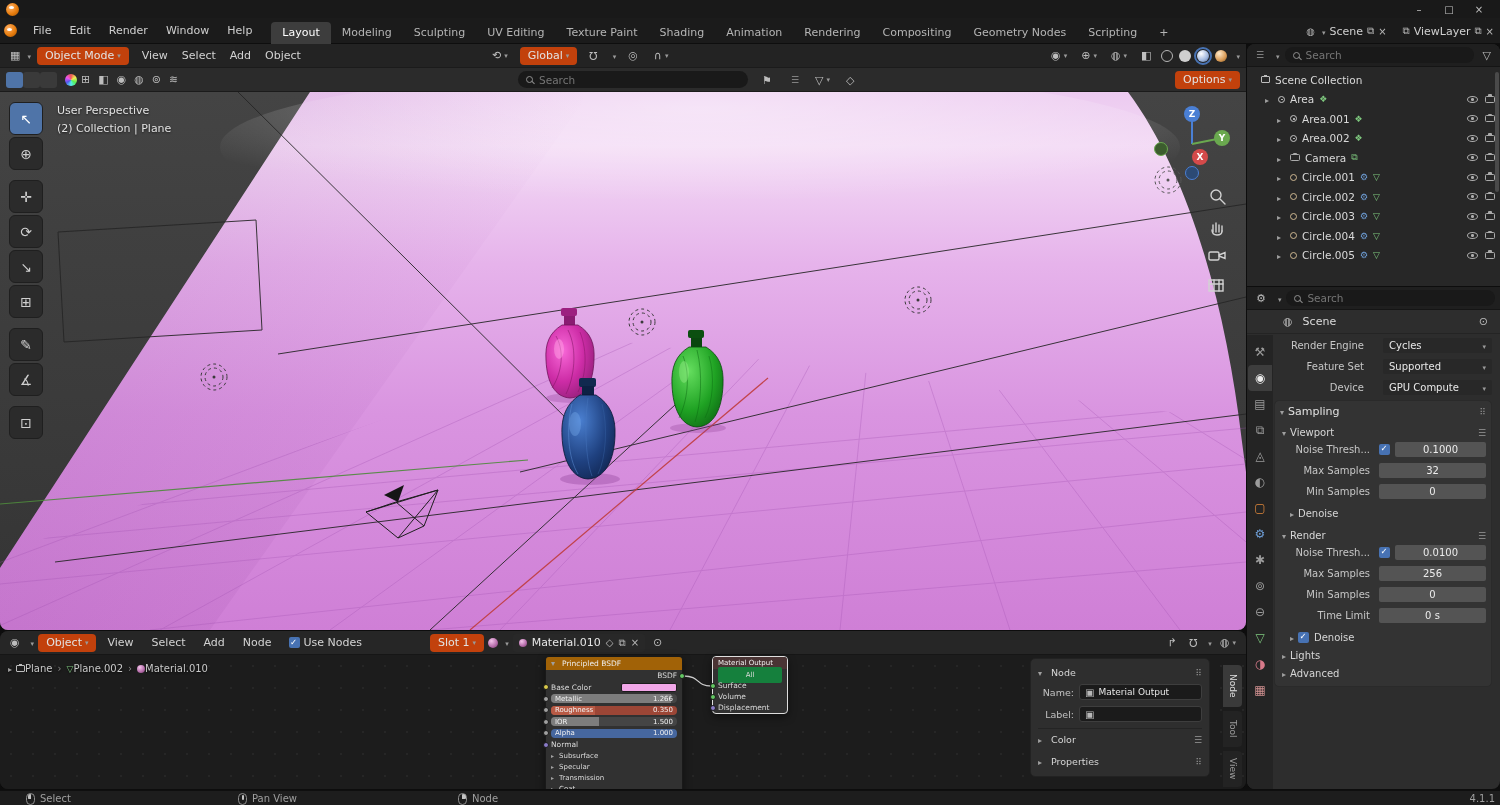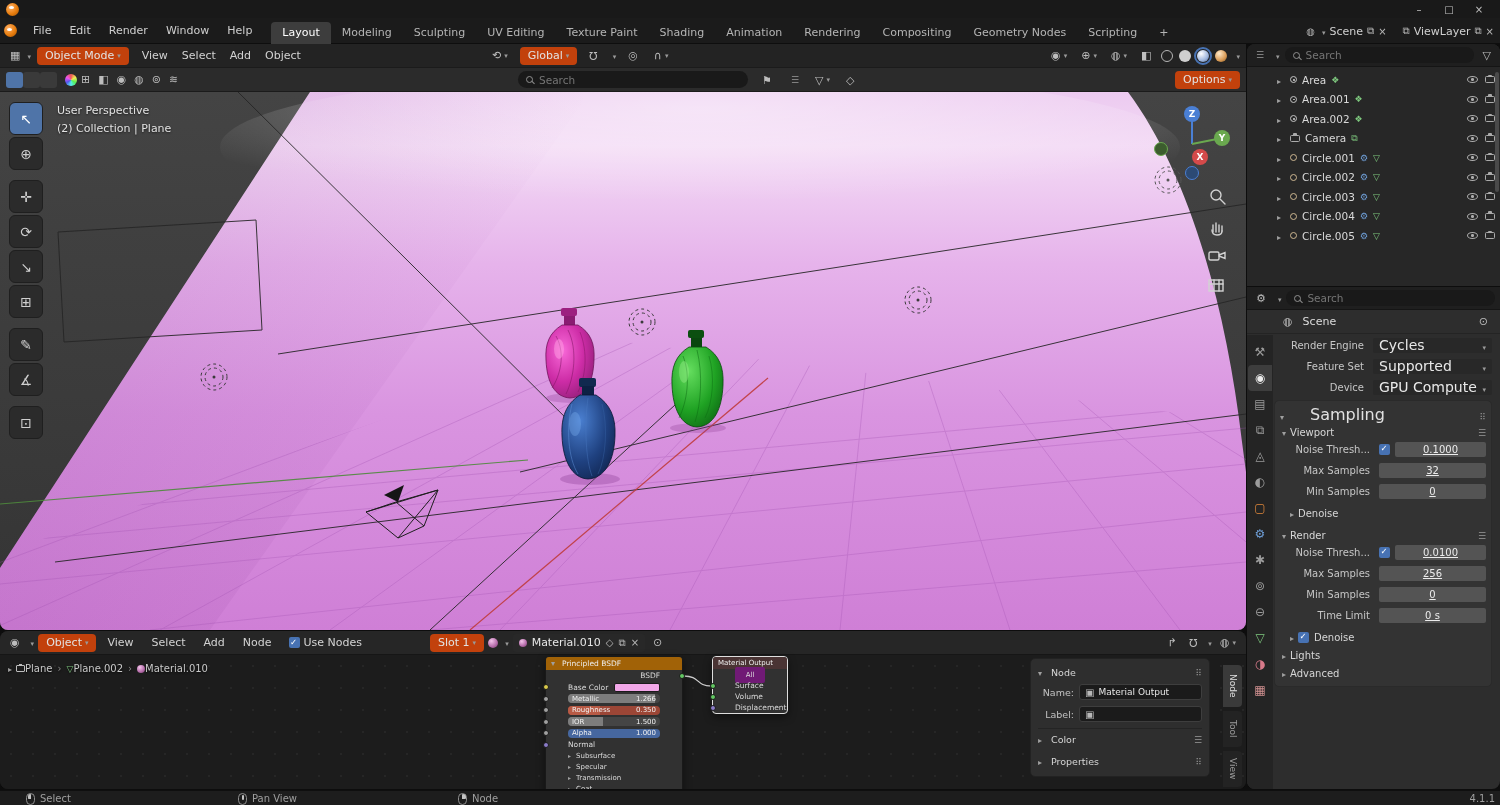--- a/index.html
+++ b/index.html
@@ -36,22 +36,22 @@
 .mb-ic{color:#b8b8b8;font-size:10px;}
 
 
 .dropbtn{background:#c2410c;border-radius:4px;height:18px;display:inline-flex;align-items:center;padding:0 8px;color:#e2e2e2;}
 .searchbox{background:#191919;border-radius:10px;height:17px;display:flex;align-items:center;padding:0 8px;gap:6px;}
 .searchbox input{background:transparent;border:none;outline:none;color:#c8c8c8;font:inherit;font-size:10.5px;width:100%;}
 .mag{width:7px;height:7px;border:1.3px solid #8f8f8f;border-radius:50%;position:relative;flex:none;}
 .mag::after{content:"";position:absolute;width:4px;height:1.3px;background:#8f8f8f;transform:rotate(45deg);right:-3px;bottom:-1.5px;}
 .cb{width:11px;height:11px;border-radius:2px;background:#4772b3;position:relative;flex:none;}
 .cb::after{content:"✓";color:#fff;font-size:8.5px;position:absolute;left:1.5px;top:-0.5px;}
-.num{background:#545454;border-radius:2px;height:15px;display:flex;align-items:center;justify-content:center;color:#ececec;font-size:10px;text-decoration:underline;}
-.dd{background:#282828;border-radius:2px;height:15px;display:flex;align-items:center;justify-content:space-between;padding:0 6px;color:#e8e8e8;font-size:14px;}
+.num{background:#545454;border-radius:2px;height:15px;display:flex;align-items:center;justify-content:center;color:#ececec;font-size:10px;}
+.dd{background:#282828;border-radius:2px;height:15px;display:flex;align-items:center;justify-content:space-between;padding:0 6px;color:#e8e8e8;font-size:10px;margin-left:10px;}
 
 
 #viewport{left:0;top:44px;width:1246px;height:586px;border-radius:0 0 8px 8px;overflow:hidden;background:#3a3a3a;}
 #vp-row1{height:24px;background:#232323;display:flex;align-items:center;padding:0 6px;position:relative;border-bottom:1px solid #1b1b1b;}
 #vp-row2{height:24px;background:#2b2b2b;display:flex;align-items:center;padding:0 6px;position:relative;border-bottom:1px solid #1b1b1b;}
 .hmenu{padding:0 7px;color:#d2d2d2;}
 .hicon{color:#bdbdbd;padding:0 4px;font-size:11px;display:inline-flex;align-items:center;}
 .vp-center{position:absolute;left:488px;top:0;height:100%;display:flex;align-items:center;gap:8px;}
 .vp-right{position:absolute;right:6px;top:0;height:100%;display:flex;align-items:center;gap:6px;}
 .sphere{width:12px;height:12px;border-radius:50%;flex:none;}
@@ -103,46 +103,46 @@
 #pr-head .searchbox{flex:1;height:16px;}
 #pr-context{height:24px;display:flex;align-items:center;gap:6px;padding:0 8px 0 32px;color:#dcdcdc;border-bottom:1px solid #242424;}
 #pr-tabs{position:absolute;left:0;top:48px;bottom:0;width:26px;background:#242424;display:flex;flex-direction:column;align-items:center;padding-top:4px;}
 .ptab{width:24px;height:26px;display:flex;align-items:center;justify-content:center;color:#9b9b9b;font-size:12px;border-radius:4px 0 0 4px;}
 .ptab.active{background:#3d3d3d;color:#ededed;}
 .ptab.c-orange{color:#e0883a;} .ptab.c-blue{color:#6f9fd8;} .ptab.c-green{color:#7fc97f;} .ptab.c-red{color:#d87a8a;} .ptab.c-pink{color:#cf8f8f;}
 #pr-content{position:absolute;left:27px;right:8px;top:50px;}
 .prow{display: flex;align-items:center;height:16px;margin-bottom:5px;gap:5px;}
 .plabel{width:94px;text-align:right;padding-right:4px;color:#c6c6c6;font-size:10px;flex:none;white-space:nowrap;overflow:hidden;}
 .panel{background:#333333;border:1px solid #2a2a2a;border-radius:5px;padding:4px 5px;margin-bottom:6px;}
-.sechead{display:flex;align-items:center;color:#e0e0e0;font-size:16px;height:18px;gap:22px;}
+.sechead{display:flex;color:#e0e0e0;font-size:11px;height:18px;}
 .subhead{display:flex;align-items:center;color:#d6d6d6;font-size:10px;height:18px;margin-left:2px;}
 
 
 #shader{left:0;top:631px;width:1246px;height:158px;background:#1c1c1c;border-radius:8px;overflow:hidden;}
 #sh-head{height:24px;background:#262626;display:flex;align-items:center;padding:0 6px;gap:4px;border-bottom:1px solid #161616;position:relative;}
 #sh-canvas{position:relative;height:134px;background-color:#1c1c1c;background-image:radial-gradient(#262626 1px,transparent 1.2px);background-size:22px 22px;}
 #sh-crumbs{position:absolute;left:8px;top:8px;display:flex;align-items:center;font-size:10px;color:#c9c9c9;text-shadow:0 1px 2px rgba(0,0,0,.7);}
 .node{position:absolute;background:#313131;border:1px solid #191919;border-radius:4px;font-size:7.5px;color:#dadada;box-shadow:0 3px 8px rgba(0,0,0,.45);}
 .node.selected{border-color:#dedede;}
 .node-head{height:13px;display:flex;align-items:center;padding:0 5px;gap:3px;color:#eee;border-radius:3px 3px 0 0;font-size:7.5px;white-space:nowrap;}
 .nh-green{background:#a16207;}
 .nh-dark{background:#433; background:#4a3434;}
-.nrow{height:11.5px;display:flex;align-items:center;padding:0 22px;position:relative;gap:3px;white-space:nowrap;}
+.nrow{height:11.5px;display:flex;align-items:center;padding:0 5px;position:relative;gap:3px;white-space:nowrap;}
 .nrow.sm{height:11px;font-size:7px;}
 .nrow .exp::before{font-size:6px;margin-right:2px;}
 .sock{width:6px;height:6px;border-radius:50%;border:1px solid #1a1a1a;position:absolute;top:50%;margin-top:-3px;}
 .sock.in{left:-3px;} .sock.out{right:-3px;}
 .s-green{background:#63c763;} .s-yellow{background:#d9c94a;} .s-gray{background:#a0a0a0;} .s-purple{background:#8a7bc8;}
 .slider{flex:1;height:9px;border-radius:4px;background:#454545;position:relative;overflow:hidden;display:flex;align-items:center;justify-content:space-between;padding:0 4px;font-size:7px;color:#f2f2f2;}
 .slider .fill{position:absolute;left:0;top:0;bottom:0;background:#7d7d7d;}
 .slider span{position:relative;z-index:1;}
 .slider.red{background:#9c4636;} .slider.red .fill{background:#b85a45;}
 .slider.blue{background:#46679f;}
 .swatch{width:56px;height:9px;border-radius:2px;background:#f2a7e8;border:1px solid #1c1c1c;}
-.dd-mini{flex:1;height:16px;background:#701a75;border-radius:2px;display:flex;align-items:center;justify-content:center;font-size:7px;color:#ddd;}
+.dd-mini{flex:1;height:16px;background:#15803d;border-radius:2px;display:flex;align-items:center;justify-content:center;font-size:7px;color:#ddd;}
 #npanel{position:absolute;right:36px;top:3px;width:180px;background:#2e2e2e;border:1px solid #222;border-radius:5px;padding:4px 7px;}
 .nprow{display:flex;align-items:center;height:22px;gap:5px;font-size:9.5px;color:#d6d6d6;}
 .nplabel{width:36px;text-align:right;color:#c2c2c2;flex:none;}
 .nfield{flex:1;background:#1b1b1b;border:1px solid #3e3e3e;border-radius:3px;height:16px;display:flex;align-items:center;gap:4px;padding:0 5px;font-size:9px;color:#e4e4e4;}
 .vtab{position:absolute;width:19px;background:#232323;color:#9c9c9c;font-size:9px;display:flex;align-items:center;justify-content:center;writing-mode:vertical-rl;border-radius:0 4px 4px 0;right:4px;}
 .vtab.active{background:#3a3a3a;color:#e0e0e0;}
 .matfield{background:#282828;border-radius:3px;display:flex;align-items:center;gap:5px;padding:0 6px;height:18px;color:#e6e6e6;}
 
 
 #statusbar{left:0;top:790px;width:1500px;height:15px;background:#1d1d1d;border-top:1px solid #0f0f0f;color:#9f9f9f;font-size:10px;}
@@ -472,21 +472,25 @@
     <span class="hicon hamb"></span>
     <span class="caret"></span>
     <span class="searchbox">
       <span class="mag"></span>
       <input placeholder="Search" style="">
     </span>
     <span class="hicon">▽</span>
   </div>
 
   <div style="padding-top:3px;position:relative">
-    <div class="orow" style="padding-left:30px">
+    <div class="orow" style="padding-left:14px">
+      <span class="i-box"></span>
+      <span class="oname">Scene Collection</span>
+    </div>
+    <div class="orow" style="padding-left:18px">
       <span class="exp"></span>
       <span class="i-light"></span>
       <span class="oname">Area</span>
       <span class="mini-ic ic-green">❖</span>
       <span class="ol-icons">
           <span class="i-eye"></span>
           <span class="i-cam"></span>
         </span>
     </div>
     <div class="orow" style="padding-left:30px">

